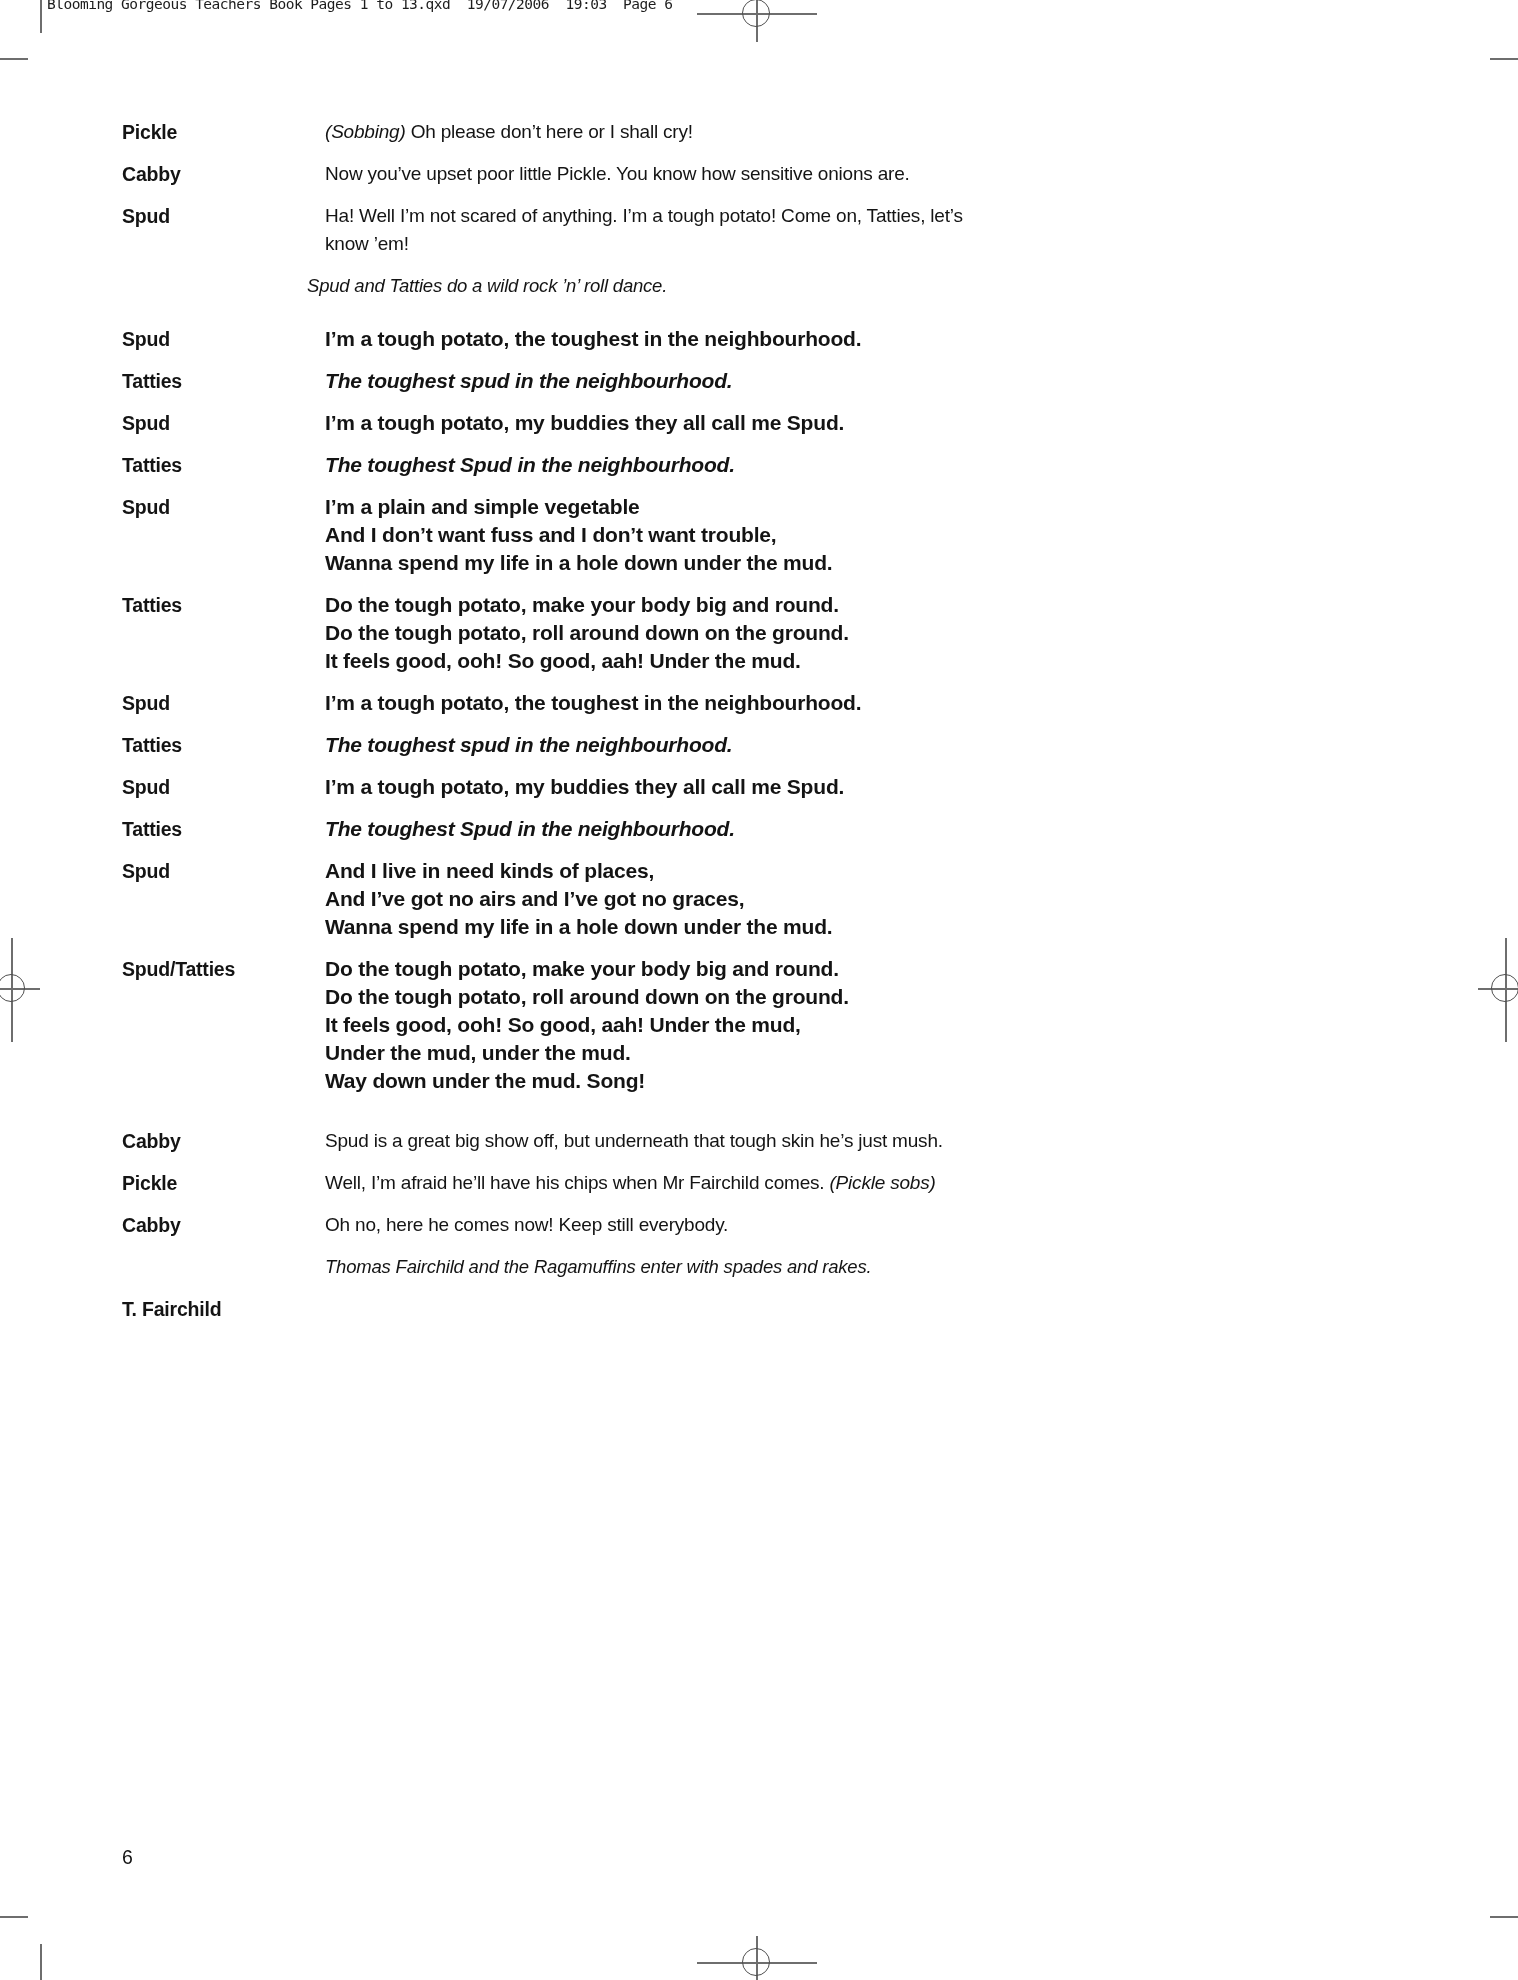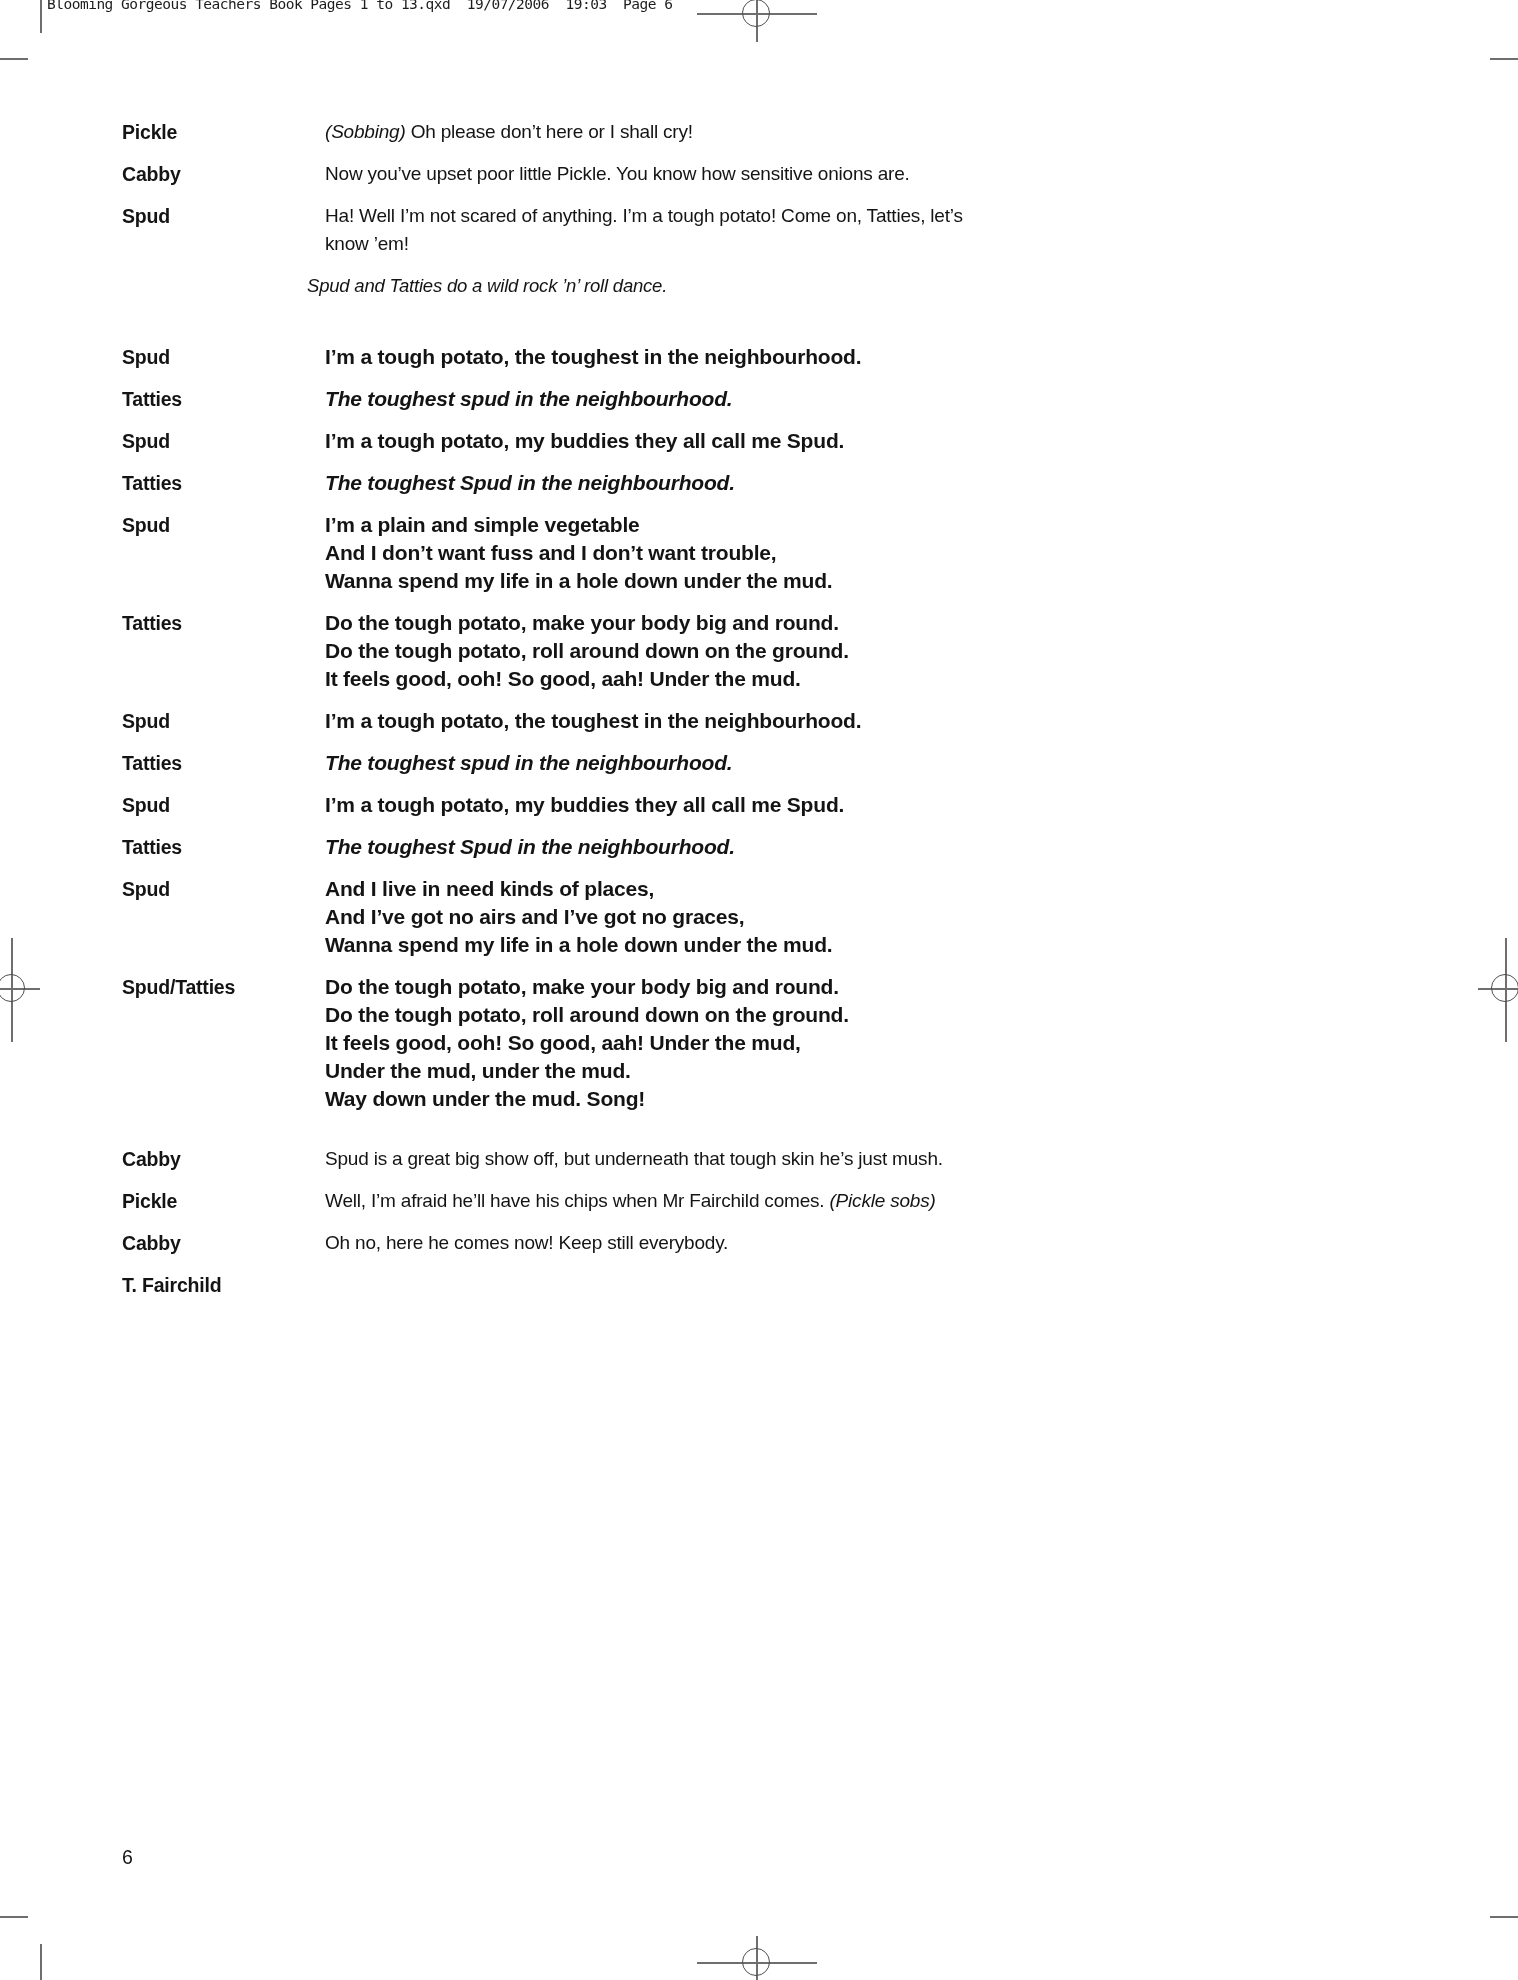--- a/index.html
+++ b/index.html
@@ -26,21 +26,21 @@
   .speaker-col{font-weight:700;font-size:19.5px;line-height:28px;letter-spacing:-0.2px;}
   .text-col{font-size:19px;line-height:28px;font-weight:400;max-width:810px;letter-spacing:-0.2px;}
   .row.lyric .text-col{font-size:21px;font-weight:700;}
   .text-col.wholeitalic{font-style:italic;}
   .row.stagedir .text-col{font-style:italic;font-size:18.5px;}
   .seg-italic{font-style:italic;}
   
   .song-row{display:grid;grid-template-columns:185px 1fr;margin-top:44px;margin-bottom:12px;align-items:baseline;}
   .song-label,.song-title{font-size:31px;font-weight:700;line-height:38px;letter-spacing:-0.3px;}
   .song-track{font-size:20px;font-style:italic;font-weight:400;margin-left:10px;letter-spacing:-0.2px;}
-  .stage-direction-row{display:grid;grid-template-columns:185px 1fr;margin-bottom:43px;}
+  .stage-direction-row{display:grid;grid-template-columns:185px 1fr;margin-bottom:25px;}
   .stage-direction-row .text-col{font-style:italic;font-size:18.5px;}
   .gap{margin-top:32px;}
   .page-number{position:absolute;left:122px;top:1846px;font-size:19.5px;}
 </style>
 </head>
 <body style="background: rgb(255, 255, 255); color: rgb(20, 20, 20);">
 
 <div class="proof-header">Blooming Gorgeous Teachers Book Pages 1 to 13.qxd  19/07/2006  19:03  Page 6</div>
 
 <div class="mark" style="left: 40px; top: 0px; width: 1.5px; height: 33px; background: rgb(110, 110, 110);"></div>
@@ -192,19 +192,25 @@
         <div class="text-col">
           <div class="line"><span>Well, I’m afraid he’ll have his chips when Mr Fairchild comes. </span><span class="seg-italic">(Pickle sobs)</span></div>
         </div>
       </div>
       <div class="row dialogue">
         <div class="speaker-col">Cabby</div>
         <div class="text-col">
           <div class="line"><span>Oh no, here he comes now! Keep still everybody.</span></div>
         </div>
       </div>
+      <div class="row stagedir">
+        <div class="speaker-col"></div>
+        <div class="text-col">
+          <div class="line"><span>Thomas Fairchild and the Ragamuffins enter with spades and rakes.</span></div>
+        </div>
+      </div>
       <div class="row dialogue">
         <div class="speaker-col">T. Fairchild</div>
       </div>
     </section>
 </main>
 
 <div class="page-number">6</div>
 
 </body></html>

